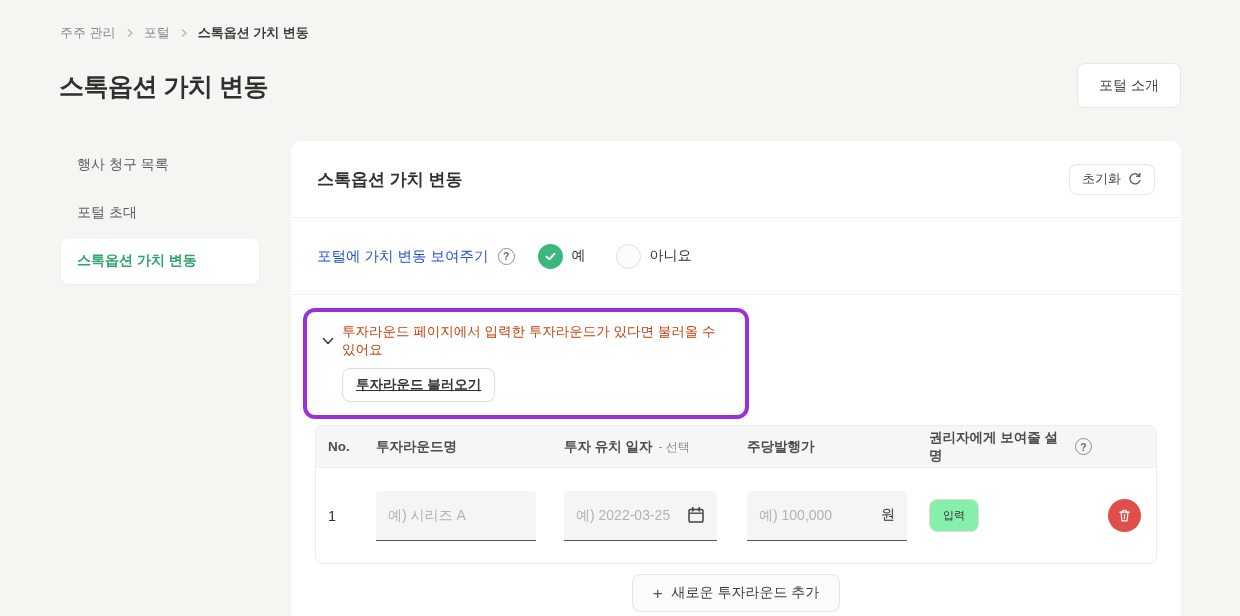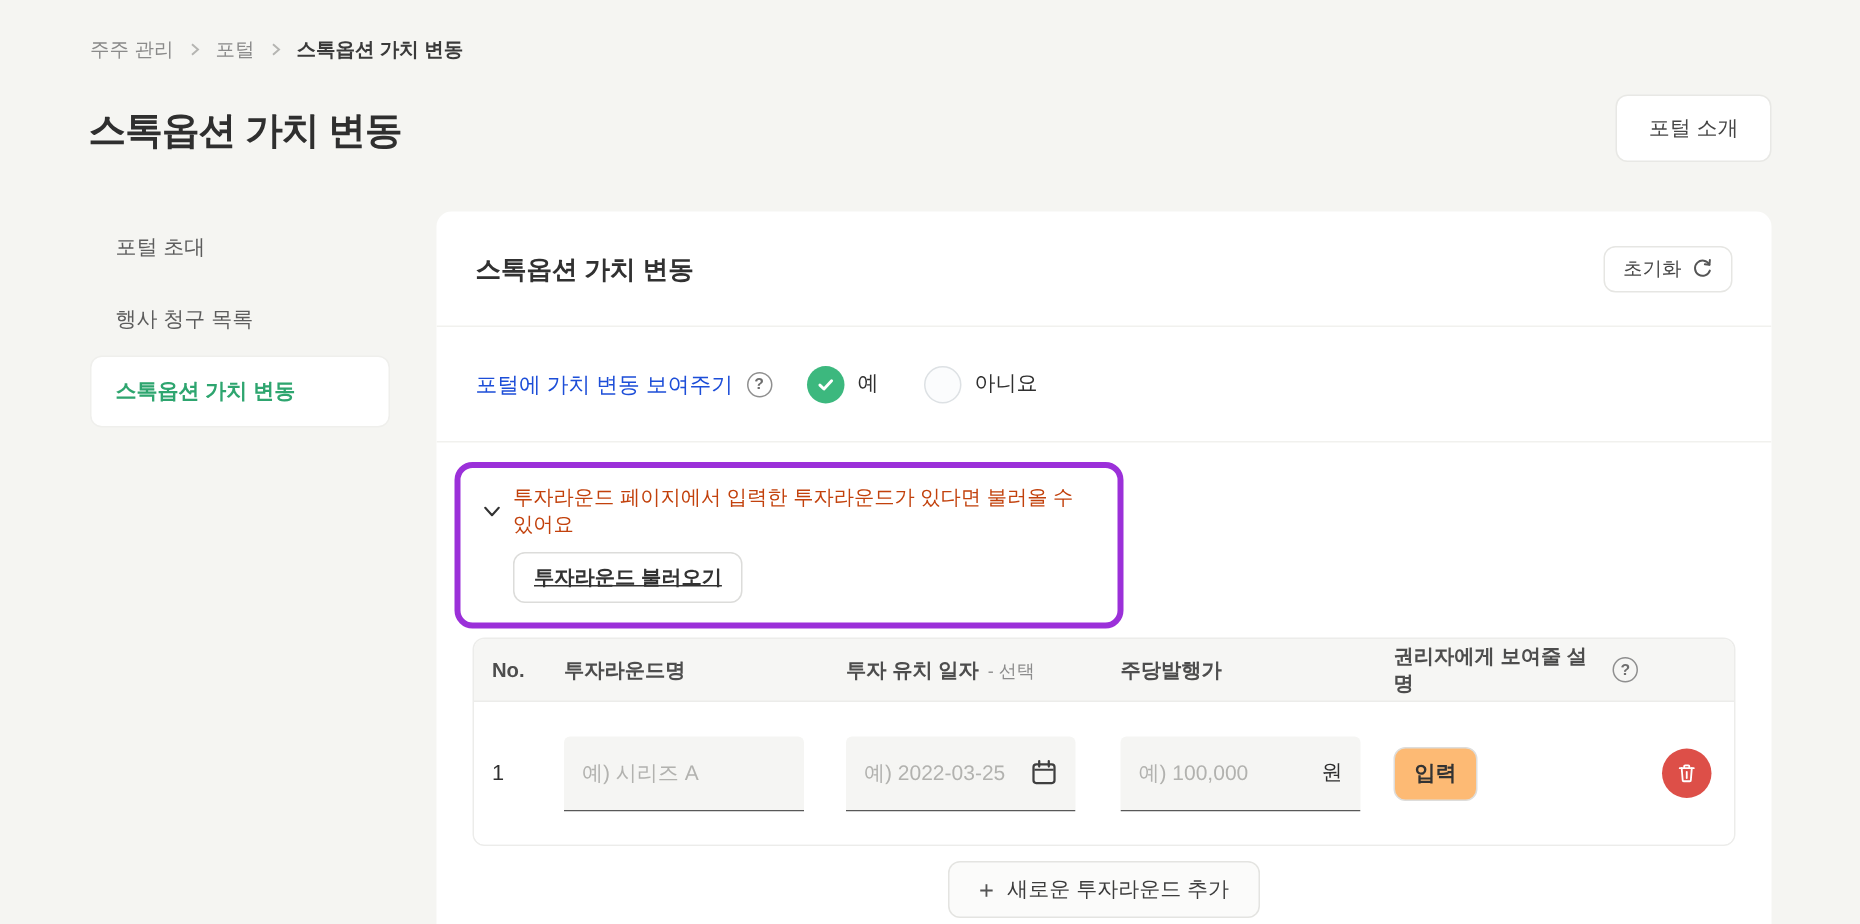--- a/index.html
+++ b/index.html
@@ -72,22 +72,22 @@
     padding:0 12px; width:100%; font-family:inherit; }
   .field input::placeholder { color:#b2b2af; }
   .name-field { width:160px; }
   .date-field { width:153px; }
   .date-field input { padding-right:0; }
   .date-field .cal { flex:none; margin:0 11px 0 2px; display:flex; }
   .price-field { width:160px; }
   .price-field input { padding-right:4px; }
   .price-unit { flex:none; font-size:14px; color:#2d2d2d; padding-right:12px; }
 
-  .enter-btn { padding:8px 13px; background:#fdba74; border:1px solid #dedddb; border-radius:8px;
-    font-size:14px; color:#333; cursor:pointer; font-family:inherit;font-weight:bold; }
+  .enter-btn { padding:8px 13px; background:#86efac; border:1px solid #dedddb; border-radius:8px;
+    font-size:11px; color:#333; cursor:pointer; font-family:inherit; }
   .del-btn { width:33px; height:33px; border-radius:50%; background:var(--red); border:none;
     display:flex; align-items:center; justify-content:center; cursor:pointer; }
 
   .add-row { display:flex; justify-content:center; margin-top:10px; }
   .add-btn { height:38px; padding:0 20px; display:flex; align-items:center; gap:9px; background:#fbfbfa;
     border:1px solid #e4e4e1; border-radius:8px; font-size:14px; color:#3c3c3c; cursor:pointer; font-family:inherit; }
   .plus-glyph { font-size:17px; color:#555; line-height:1; }
 
   :root { --green:#3cb87e; --red:#dd4f48; --purple:#9b30d9; }
 </style>
@@ -109,24 +109,24 @@
   </span>
   <span class="crumb current">스톡옵션 가치 변동</span>
 </nav>
 
 <h1 class="page-title">스톡옵션 가치 변동</h1>
 
 <button class="intro-btn">포털 소개</button>
 
 <aside class="sidebar">
   <div class="side-item">
+    <span>행사 청구 목록</span>
+  </div>
+  <div class="side-item">
     <span>포털 초대</span>
-  </div>
-  <div class="side-item">
-    <span>행사 청구 목록</span>
   </div>
   <div class="side-item active">
     <span>스톡옵션 가치 변동</span>
   </div>
 </aside>
 
 <section class="panel">
 
   <div class="panel-header">
     <div class="panel-title">스톡옵션 가치 변동</div>

